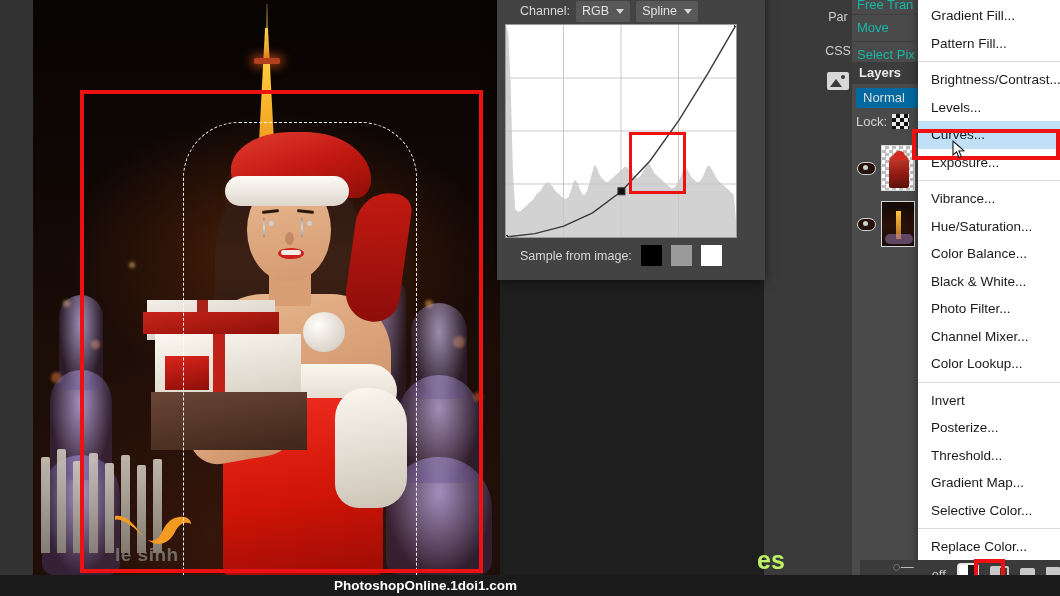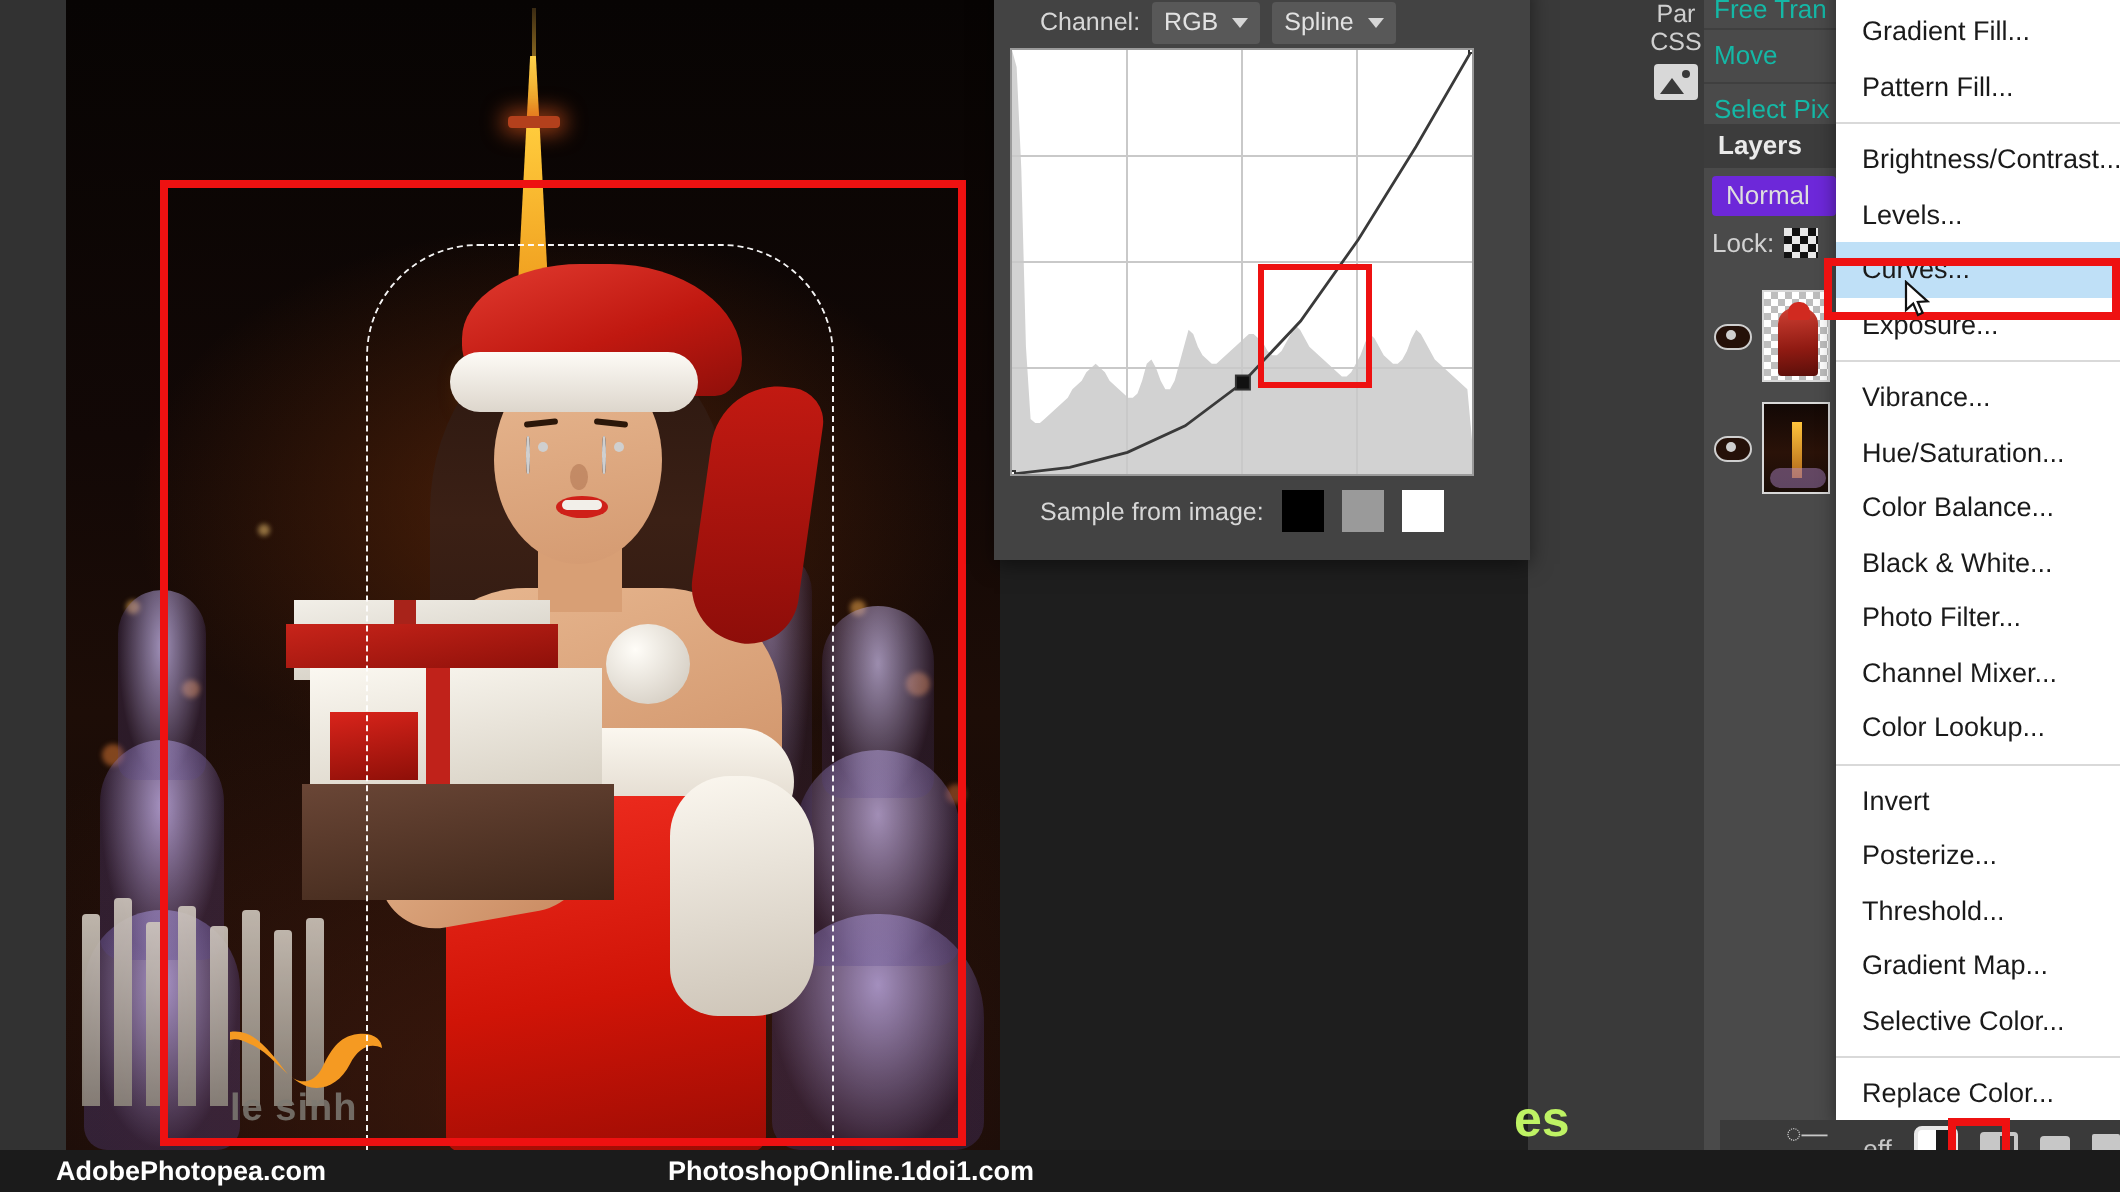--- a/index.html
+++ b/index.html
@@ -105,30 +105,30 @@
   .combo{display:flex;align-items:center;gap:7px;background:#585858;border-radius:2px;padding:2px 6px;color:#e2e2e2;font-size:12.5px;height:17px;}
   .caret{width:0;height:0;border-left:4px solid transparent;border-right:4px solid transparent;border-top:5px solid #d6d6d6;}
   .graph{position:absolute;left:8px;top:32px;width:232px;height:214px;background:#ffffff;border:1px solid #9a9a9a;box-sizing:border-box;}
   .sample-row{position:absolute;left:9px;top:253px;display:flex;align-items:center;gap:9px;}
   .sw{width:21px;height:21px;}
 
   .curve-redbox{position:absolute;left:629px;top:132px;width:57px;height:62px;border:3px solid #ee1111;box-sizing:border-box;pointer-events:none;}
 
   
   .panel-col{position:absolute;left:816px;top:0;width:44px;height:575px;background:#3a3a3a;}
-  .tabitem{color:#cfcfcf;font-size:12.5px;text-align:center;padding:0 0;}
+  .tabitem{color:#cfcfcf;font-size:12.5px;text-align:center;padding:10px 0;}
   .ico-img{width:22px;height:18px;margin:4px auto 0;background:#d8d8d8;border-radius:2px;position:relative;}
   .ico-img:after{content:"";position:absolute;left:3px;bottom:3px;width:0;height:0;border-left:6px solid transparent;border-right:6px solid transparent;border-bottom:8px solid #3a3a3a;}
   .ico-img:before{content:"";position:absolute;right:4px;top:3px;width:4px;height:4px;border-radius:50%;background:#3a3a3a;}
 
   .layers-panel{position:absolute;left:852px;top:0;width:68px;height:575px;background:#4a4a4a;}
   .ctx-upper{position:absolute;left:852px;top:0;width:68px;}
   .ctxitem{height:26px;line-height:26px;padding-left:5px;color:#14b8a6;font-size:13px;white-space:nowrap;overflow:hidden;background:#4a4a4a;border-bottom:1px solid #3f3f3f;}
   .layers-hdr{position:absolute;left:852px;top:62px;width:68px;height:22px;background:#3c3c3c;color:#eaeaea;font-size:13px;font-weight:700;line-height:22px;padding-left:7px;box-sizing:border-box;}
-  .blend{position:absolute;left:856px;top:88px;width:62px;height:20px;background:#6d28d9;border-radius:2px;color:#dedede;font-size:13px;line-height:20px;padding-left:7px;box-sizing:border-box;}
+  .blend{position:absolute;left:856px;top:88px;width:62px;height:20px;background:#0369a1;border-radius:2px;color:#dedede;font-size:13px;line-height:20px;padding-left:7px;box-sizing:border-box;}
   .lockrow{position:absolute;left:856px;top:114px;color:#d2d2d2;font-size:13px;display:flex;align-items:center;gap:5px;}
   .checker{width:17px;height:15px;background:
       repeating-conic-gradient(#111 0 25%, #e8e8e8 0 50%) 0 0/8px 8px;}
   .layer-row{position:absolute;left:852px;width:68px;height:56px;display:flex;align-items:center;gap:5px;padding-left:5px;box-sizing:border-box;}
   .eye{width:17px;height:11px;border:1.6px solid #cfcfcf;border-radius:50% 50% 50% 50%/70% 70% 70% 70%;position:relative;flex:0 0 auto;}
   .eye:after{content:"";position:absolute;left:5px;top:2px;width:5px;height:5px;border-radius:50%;background:#cfcfcf;}
   .thumb{width:34px;height:46px;border:1px solid #d8d8d8;box-sizing:border-box;position:relative;overflow:hidden;}
   .thumb.checker-bg{background:repeating-conic-gradient(#bdbdbd 0 25%, #ffffff 0 50%) 0 0/7px 7px;}
 
   
@@ -373,16 +373,15 @@
     <span class="bt-ico">◌—◌</span>
     <span class="bt-ico">eff</span>
     <span class="adj-ico"></span>
     <span class="bt-ico" style="border:2px solid #c7c7c7;width:15px;height:13px;border-radius:2px;background:linear-gradient(90deg,#c7c7c7 55%,#3a3a3a 55%);"></span>
     <span class="bt-ico" style="width:16px;height:12px;background:#c7c7c7;border-radius:2px 2px 1px 1px;"></span>
     <span class="bt-ico" style="width:14px;height:14px;background:#c7c7c7;border-radius:1px 1px 5px 1px;"></span>
   </div>
   <div class="bt-redbox"></div>
 
   <div class="footer">
-    <span class="wm wm1">AdobePhotopea.com</span>
     <span class="wm wm2">PhotoshopOnline.1doi1.com</span>
   </div>
 </div>
 
 </body></html>

